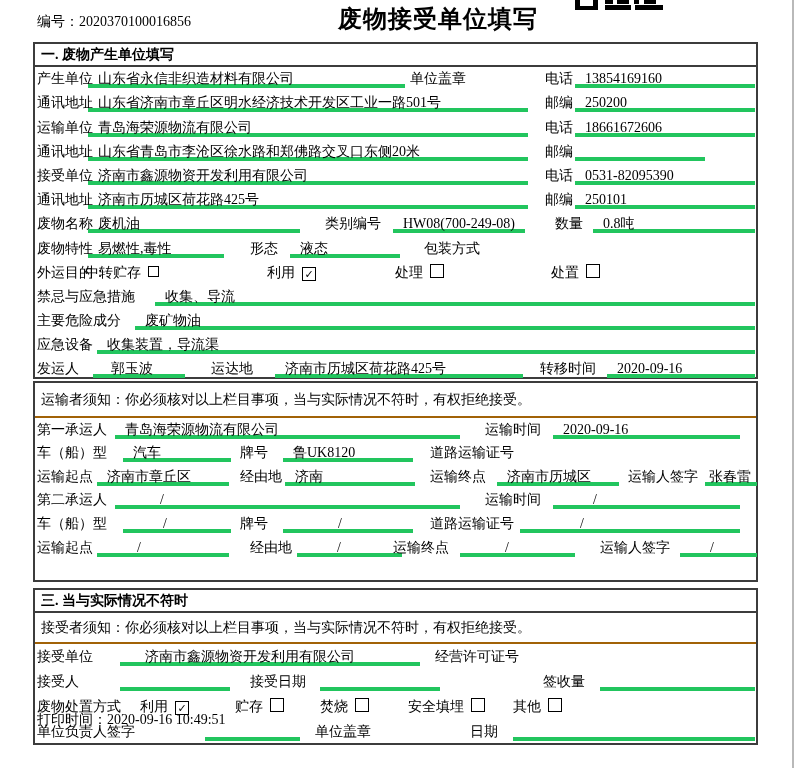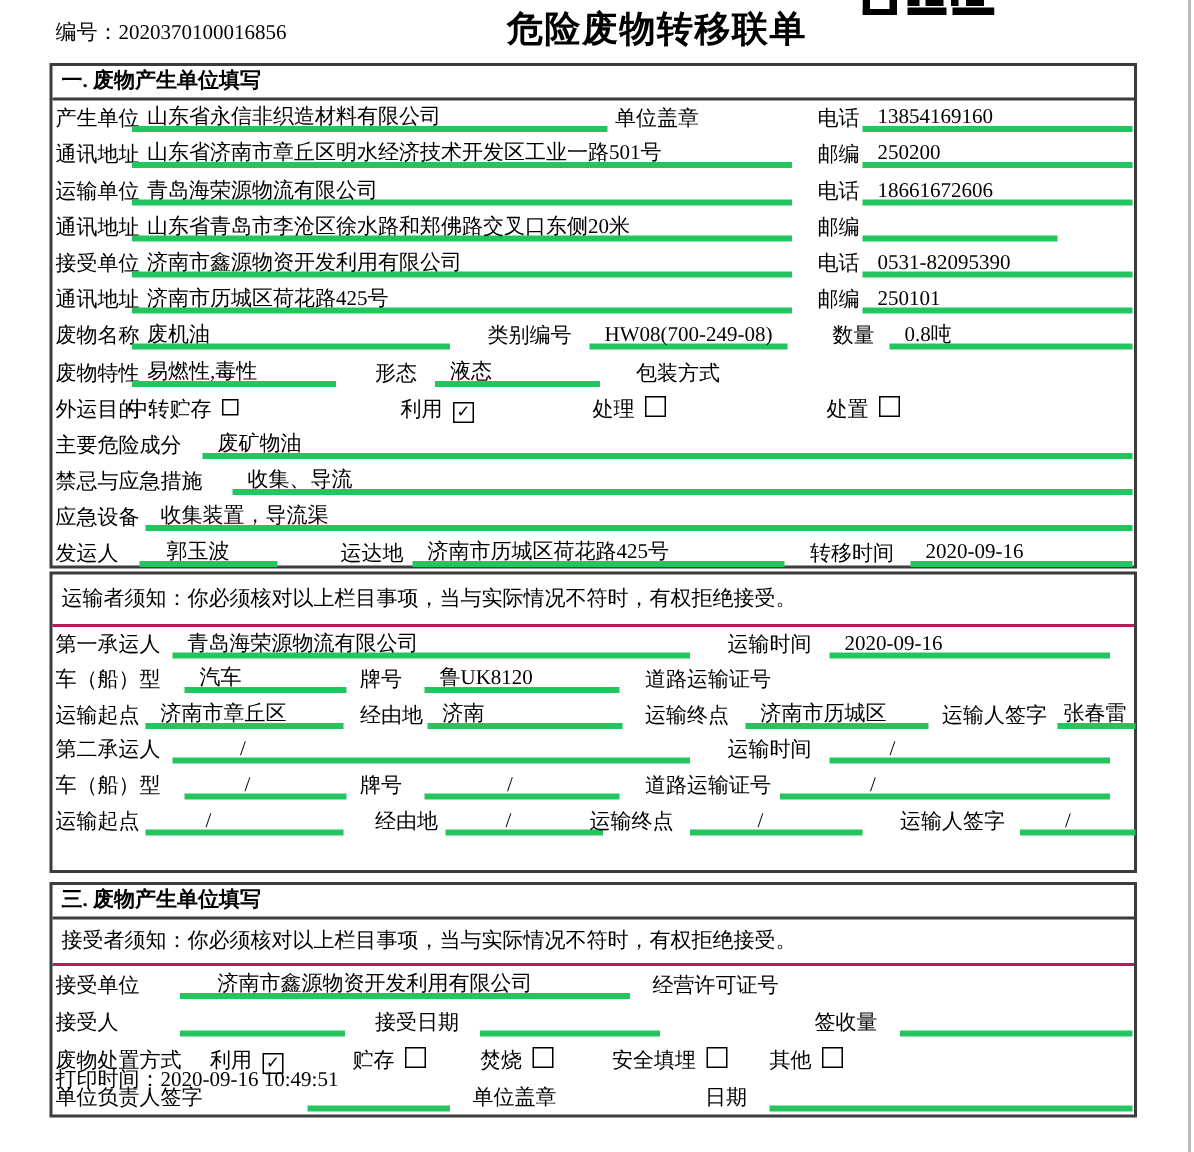--- a/index.html
+++ b/index.html
@@ -16,39 +16,39 @@
   .box{position:absolute;left:33px;width:725px;border:2px solid #3c3c3c;box-sizing:border-box;background:#fff;}
   .box1{top:42px;height:337px;}
   .box2{top:381px;height:201px;}
   .box3{top:588px;height:157px;}
   .sec-title{height:21px;line-height:21px;font-weight:bold;font-size:14px;
              padding-left:6px;border-bottom:2px solid #3c3c3c;}
   .row{position:relative;}
   .box1 .row{height:24.2px;}
   .box2 .row{height:23.6px;}
   .box3 .row{height:25px;}
-  .notice{position:relative;border-bottom:2px solid #be185d;padding-left:6px;}
+  .notice{position:relative;border-bottom:2px solid #a16207;padding-left:6px;}
   .box2 .notice{height:33px;line-height:33px;}
   .box3 .notice{height:29px;line-height:29px;}
   .f{position:absolute;bottom:3px;white-space:nowrap;}
   .u{position:absolute;bottom:3px;height:17px;line-height:16px;box-sizing:border-box;
      border-bottom:4px solid #22c55e;white-space:nowrap;padding-left:10px;overflow:visible;}
   .opt{position:absolute;bottom:3px;white-space:nowrap;}
   .cb{display:inline-block;width:12px;height:12px;border:1px solid #000;margin-left:7px;
       text-align:center;line-height:12px;font-size:11px;vertical-align:-1px;box-sizing:content-box;}
   .cb-sm{width:9px;height:9px;line-height:9px;vertical-align:0;}
   .footer{position:absolute;left:37px;top:711px;white-space:nowrap;}
 </style>
 </head>
 <body>
 
 <div class="page-edge"></div>
 
 <div class="doc-no"><span>编号：</span><span>2020370100016856</span></div>
-<div class="title">危险废物转移联单</div>
+<div class="title">废物接受单位填写</div>
 <svg class="qr" viewBox="0 0 88 10" preserveAspectRatio="none">
   <rect x="0" y="0" width="5" height="10" fill="#000"></rect>
   <rect x="18" y="0" width="5" height="10" fill="#000"></rect>
   <rect x="0" y="6" width="23" height="4" fill="#000"></rect>
   <rect x="30" y="0" width="8" height="4" fill="#000"></rect>
   <rect x="42" y="0" width="12" height="4" fill="#000"></rect>
   <rect x="59" y="0" width="5" height="4" fill="#000"></rect>
   <rect x="69" y="0" width="12" height="4" fill="#000"></rect>
   <rect x="30" y="5" width="26" height="5" fill="#000"></rect>
   <rect x="60" y="5" width="28" height="5" fill="#000"></rect>
@@ -119,38 +119,38 @@
 
   <div class="row">
     <span class="f" style="left:2px">外运目的：</span>
     <span class="opt" style="left:50px"><span>中转贮存</span><span class="cb cb-sm"></span></span>
     <span class="opt" style="left:232px"><span>利用</span><span class="cb">✓</span></span>
     <span class="opt" style="left:360px"><span>处理</span><span class="cb"></span></span>
     <span class="opt" style="left:516px"><span>处置</span><span class="cb"></span></span>
   </div>
 
   <div class="row">
+    <span class="f" style="left:2px">禁忌与应急措施</span>
+    <span class="u" style="left:120px;width:600px">收集、导流</span>
+  </div>
+
+  <div class="row">
     <span class="f" style="left:2px">主要危险成分</span>
     <span class="u" style="left:100px;width:620px">废矿物油</span>
   </div>
 
   <div class="row">
-    <span class="f" style="left:2px">禁忌与应急措施</span>
-    <span class="u" style="left:120px;width:600px">收集、导流</span>
-  </div>
-
-  <div class="row">
     <span class="f" style="left:2px">应急设备</span>
     <span class="u" style="left:62px;width:658px">收集装置，导流渠</span>
   </div>
 
   <div class="row">
     <span class="f" style="left:2px">发运人</span>
     <span class="u" style="left:58px;width:92px;padding-left:18px">郭玉波</span>
-    <span class="f" style="left:192px">运达地</span>
+    <span class="f" style="left:176px">运达地</span>
     <span class="u" style="left:240px;width:248px">济南市历城区荷花路425号</span>
     <span class="f" style="left:505px">转移时间</span>
     <span class="u" style="left:572px;width:148px">2020-09-16</span>
   </div>
 </div>
 
 <div class="box box2">
   <div class="notice">运输者须知：你必须核对以上栏目事项，当与实际情况不符时，有权拒绝接受。</div>
 
   <div class="row">
@@ -201,21 +201,21 @@
     <span class="f" style="left:215px">经由地</span>
     <span class="u" style="left:262px;width:105px;padding-left:40px">/</span>
     <span class="f" style="left:358px">运输终点</span>
     <span class="u" style="left:425px;width:115px;padding-left:45px">/</span>
     <span class="f" style="left:565px">运输人签字</span>
     <span class="u" style="left:645px;width:77px;padding-left:30px">/</span>
   </div>
 </div>
 
 <div class="box box3">
-  <div class="sec-title">三. 废物产生单位填写</div>
+  <div class="sec-title">三. 当与实际情况不符时</div>
   <div class="notice">接受者须知：你必须核对以上栏目事项，当与实际情况不符时，有权拒绝接受。</div>
 
   <div class="row">
     <span class="f" style="left:2px">接受单位</span>
     <span class="u" style="left:85px;width:300px;padding-left:25px">济南市鑫源物资开发利用有限公司</span>
     <span class="f" style="left:400px">经营许可证号</span>
   </div>
 
   <div class="row">
     <span class="f" style="left:2px">接受人</span>

